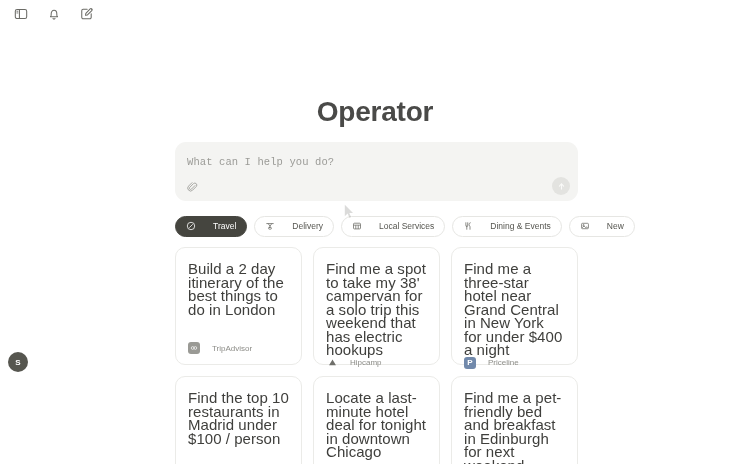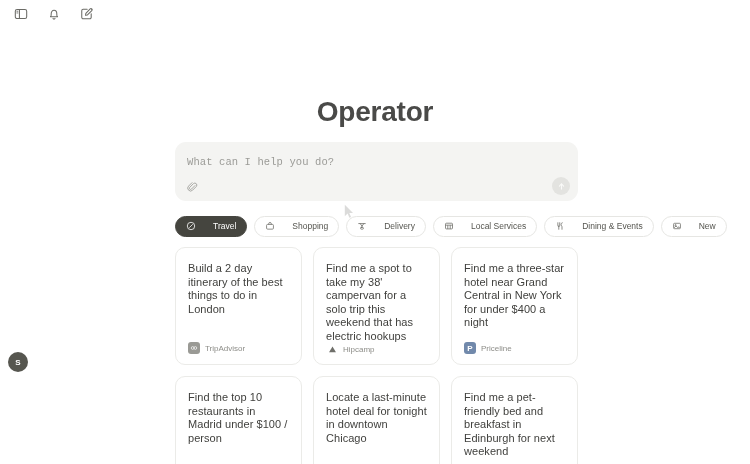--- a/index.html
+++ b/index.html
@@ -130,29 +130,29 @@
     border: 1px solid #ebebe8;
     border-radius: 10px;
     background: #ffffff;
     padding: 14px 12px 10px 12px;
     display: flex;
     flex-direction: column;
     justify-content: space-between;
     cursor: pointer;
   }
   .card-text {
-    font-size: 11px;
+    font-size: 15px;
     line-height: 13.5px;
     color: #3f3f3c;
     letter-spacing: 0.05px;
   }
   .card-source {
     display: flex;
     align-items: center;
-    gap: 5px;
+    gap: 12px;
   }
   .src-ico {
     width: 12px; height: 12px;
     border-radius: 3px;
     display: flex; align-items: center; justify-content: center;
     flex: 0 0 auto;
   }
   .src-ico svg { display: block; }
   .src-name {
     font-size: 8px;
@@ -237,29 +237,20 @@
     <div class="chip active">
       <span class="chip-ico">
         <svg width="10" height="10" viewBox="0 0 14 14" fill="none" stroke="#ffffff" stroke-width="1.1">
           <circle cx="7" cy="7" r="5.2"></circle>
           <line x1="4.6" y1="9.4" x2="9.4" y2="4.6"></line>
         </svg>
       </span>
       <span>Travel</span>
     </div>
 
-    <div class="chip">
-      <span class="chip-ico">
-        <svg width="10" height="10" viewBox="0 0 14 14" fill="none" stroke="#6f6f6a" stroke-width="1.1" stroke-linejoin="round">
-          <rect x="2.2" y="4.8" width="9.6" height="6.6" rx="1.4"></rect>
-          <path d="M5.1 4.8V4a1.9 1.9 0 0 1 3.8 0v.8"></path>
-        </svg>
-      </span>
-      <span>Shopping</span>
-    </div>
 
     <div class="chip">
       <span class="chip-ico">
         <svg width="10" height="10" viewBox="0 0 14 14" fill="none" stroke="#6f6f6a" stroke-width="1.1" stroke-linecap="round" stroke-linejoin="round">
           <path d="M2.4 3.6h9.2"></path>
           <path d="M4.4 3.6 7 7.2l2.6-3.6"></path>
           <line x1="7" y1="7.2" x2="7" y2="9"></line>
           <rect x="5.1" y="9" width="3.8" height="2.4" rx="0.8"></rect>
         </svg>
       </span>

